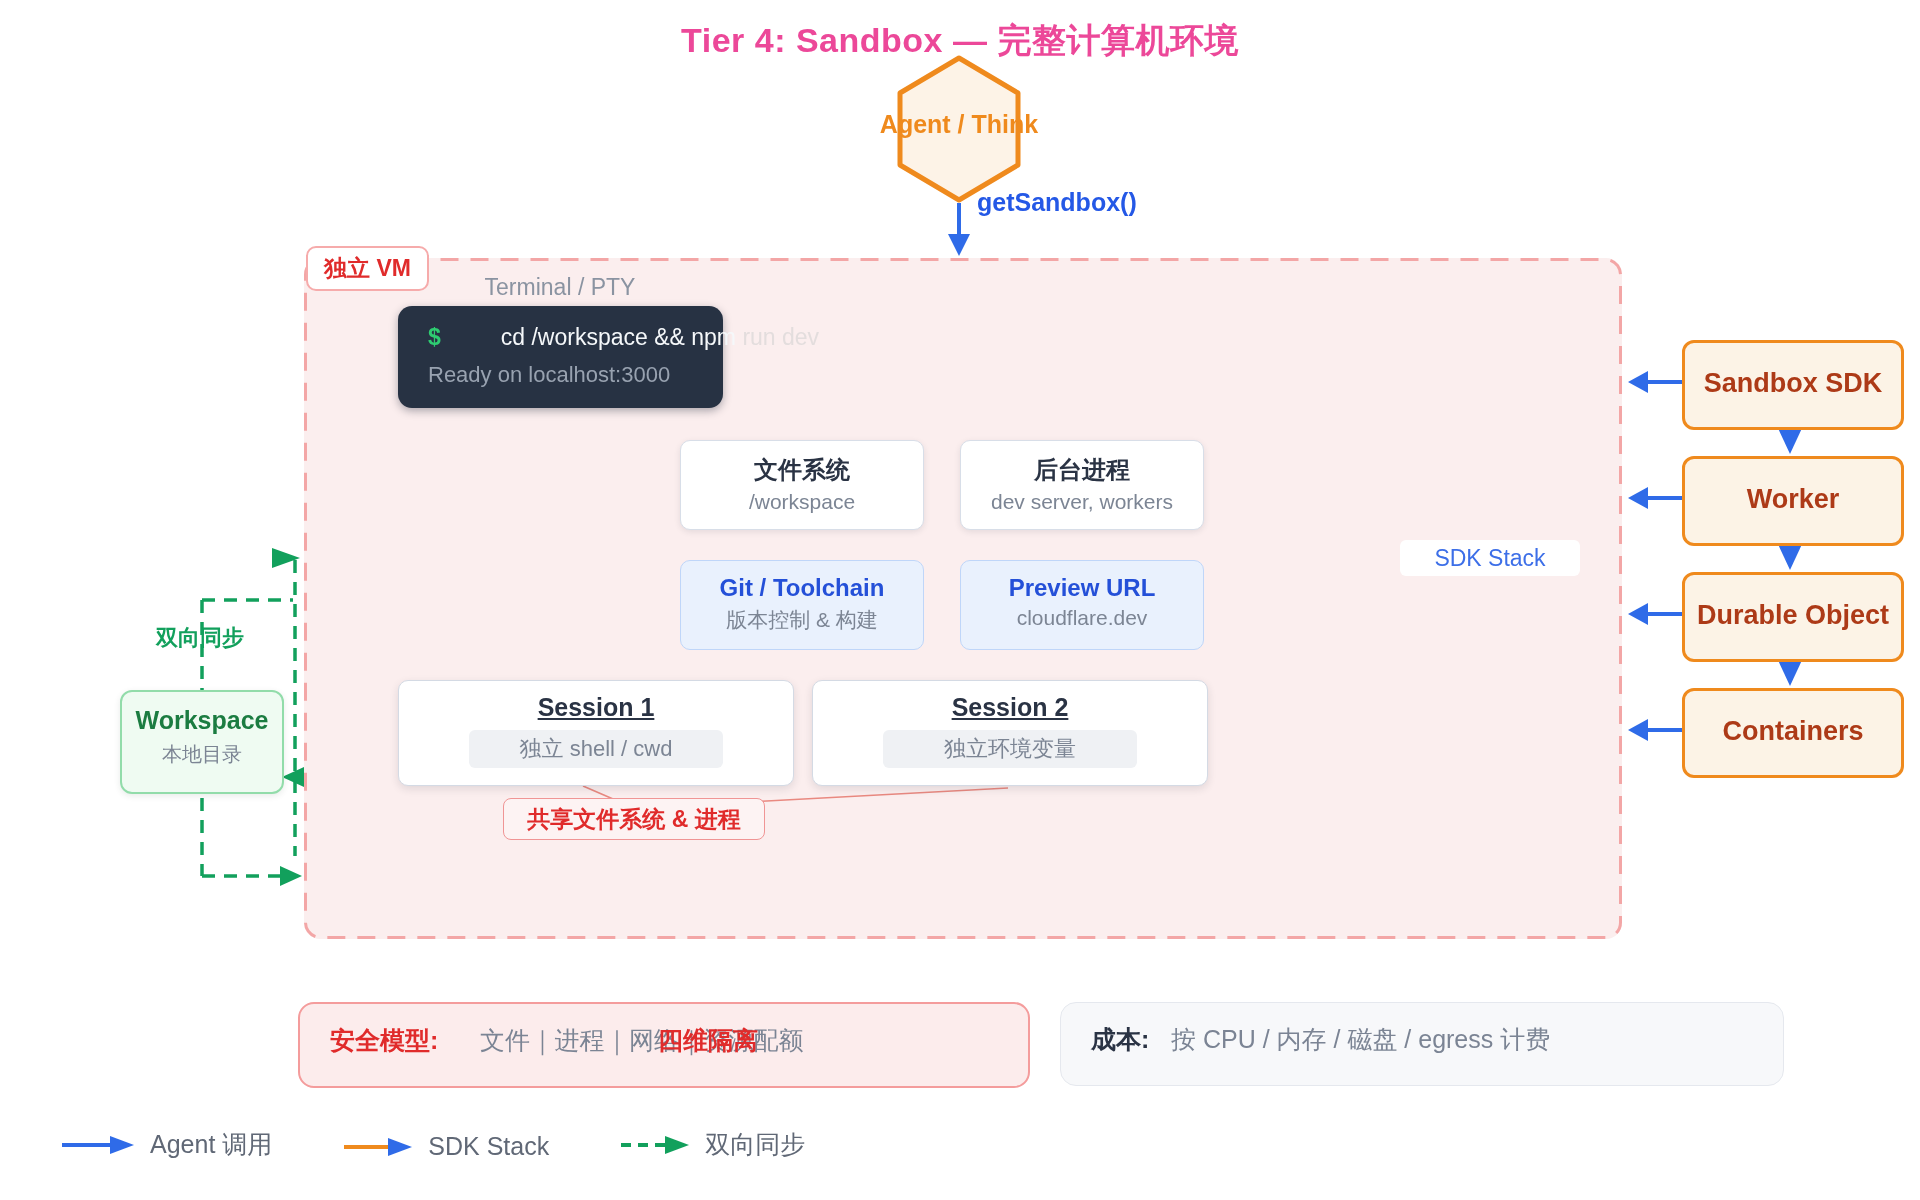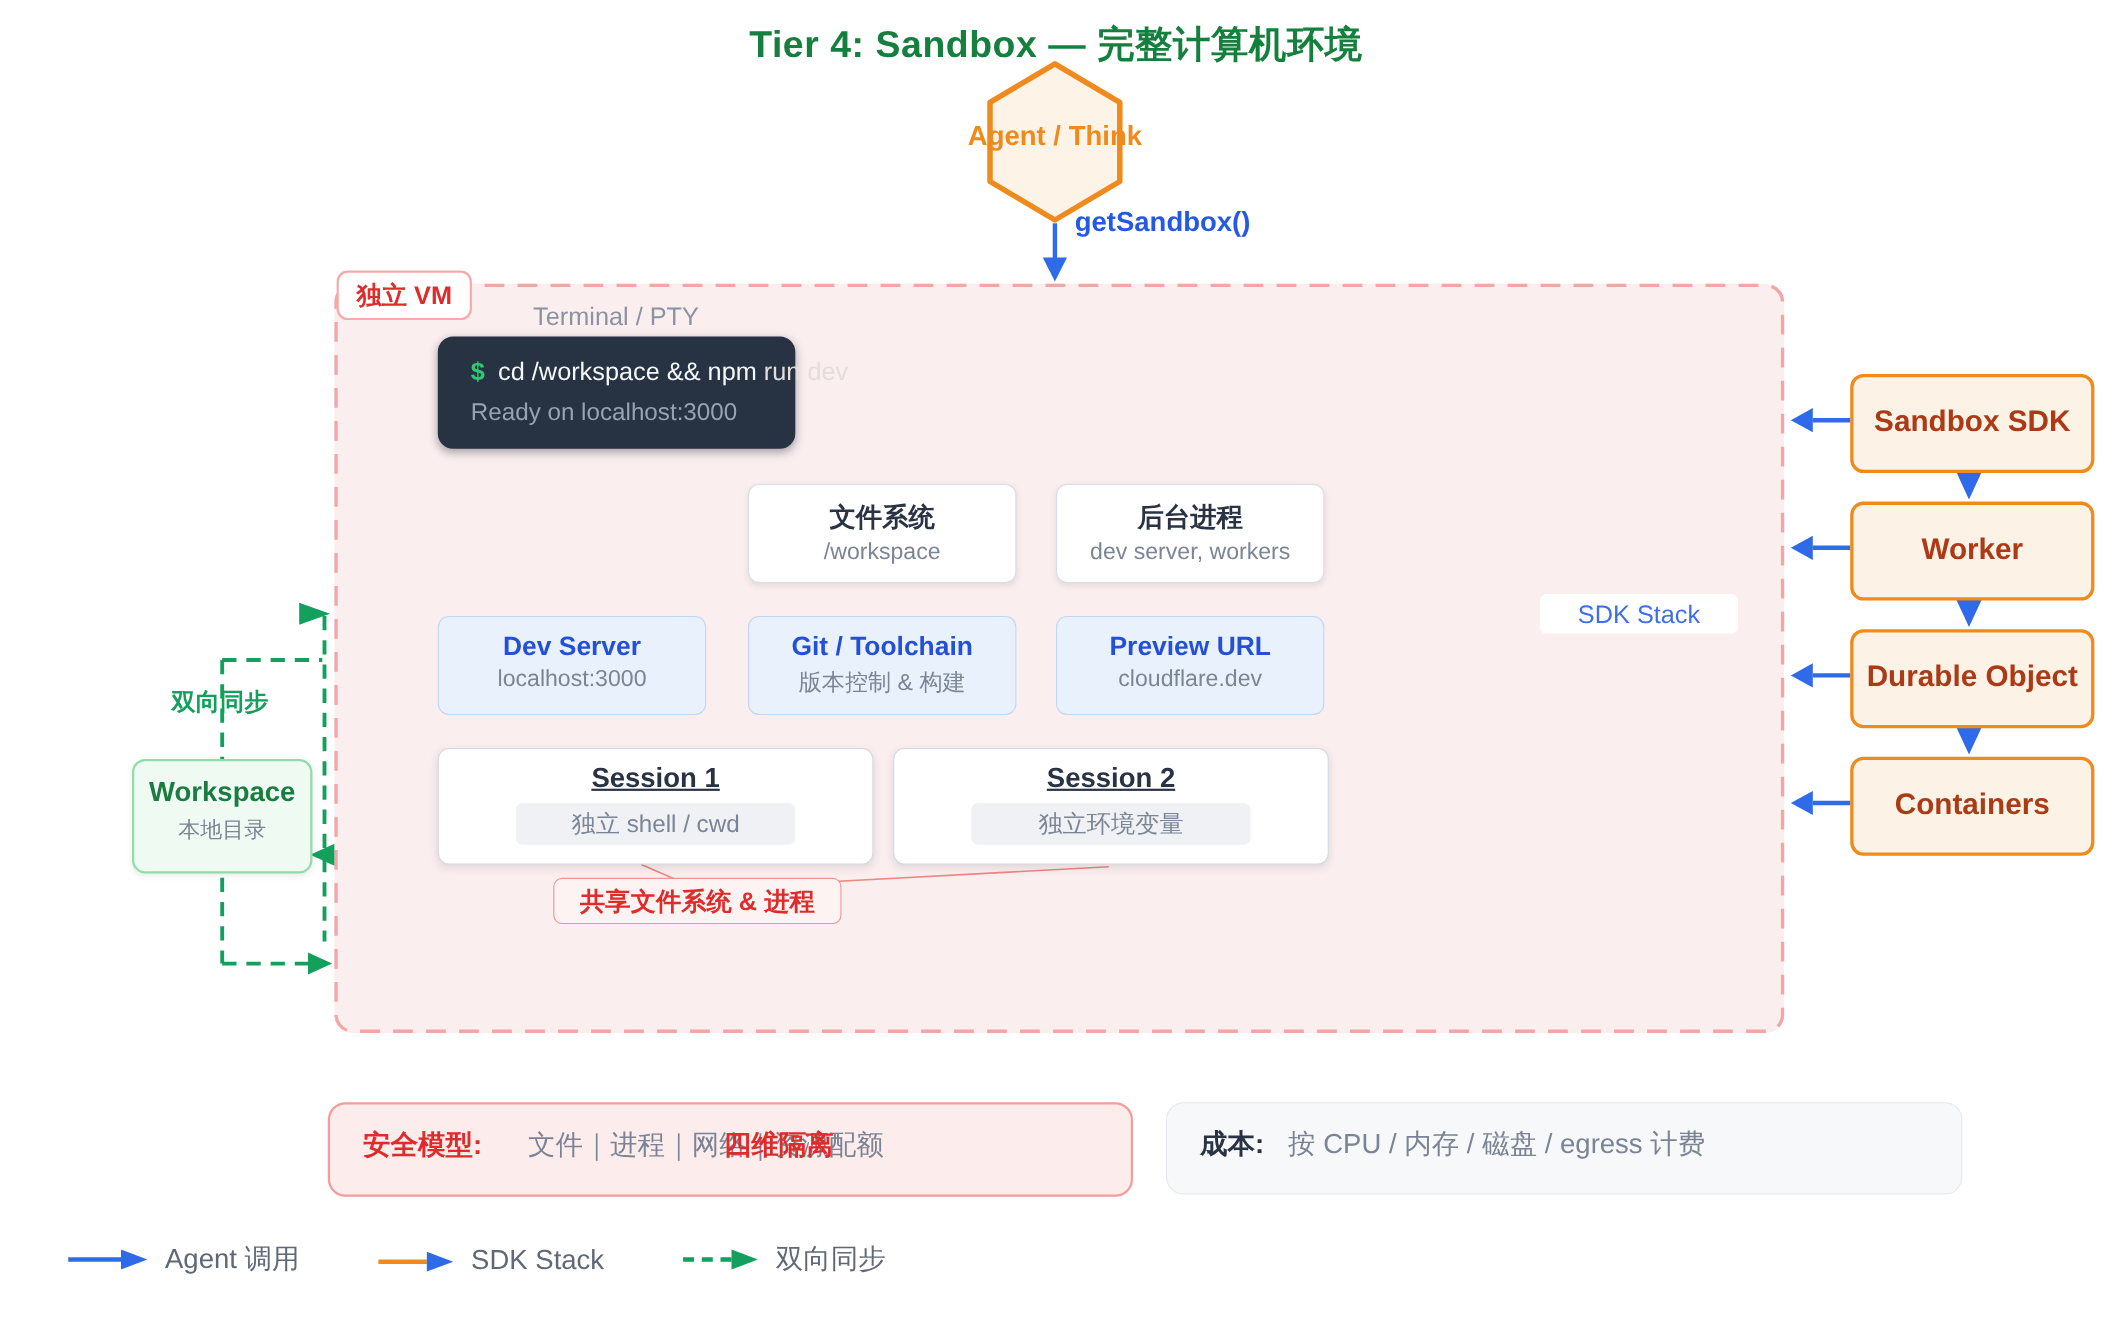--- a/index.html
+++ b/index.html
@@ -1,38 +1,38 @@
 <!DOCTYPE html>
 <html><head>
 <meta charset="utf-8">
 <style>
   html,body{margin:0;padding:0;background:#ffffff;}
   .canvas{position:relative;width:1920px;height:1200px;background:#ffffff;overflow:hidden;
           font-family:"Liberation Sans","DejaVu Sans",sans-serif;color:#2A3344;}
 
   .title{position:absolute;top:18px;left:0;width:1920px;text-align:center;margin:0;
-         font-size:34px;font-weight:700;color:#15803d;letter-spacing:.5px;}
+         font-size:34px;font-weight:700;color:#ec4899;letter-spacing:.5px;}
 
   .agent-label{position:absolute;left:849px;top:110px;width:220px;text-align:center;
                font-size:25px;font-weight:700;color:#EF8A1D;white-space:nowrap;}
   .call-label{position:absolute;left:977px;top:188px;font-size:25px;font-weight:700;color:#2458E6;}
 
   .vm-bg{position:absolute;left:304px;top:258px;width:1318px;height:681px;border-radius:16px;background:#FBEEEE;}
   .overlay{position:absolute;left:0;top:0;pointer-events:none;}
 
   .vm-badge{position:absolute;left:306px;top:246px;padding:5px 16px;background:#ffffff;
             border:2px solid #F6ABAB;border-radius:10px;font-size:23px;font-weight:700;color:#E02B2B;}
 
   .term-caption{position:absolute;left:460px;top:274px;width:200px;text-align:center;
                 font-size:23px;color:#8A93A1;}
   .terminal{position:absolute;left:398px;top:306px;width:325px;height:102px;background:#273243;
             border-radius:14px;box-shadow:0 3px 8px rgba(25,32,48,.35);}
   .term-line1{position:absolute;left:30px;top:18px;font-size:23px;white-space:nowrap;}
   .term-prompt{color:#2ECC71;font-weight:700;margin-right:12px;}
-  .term-cmd{color:#F5F8FA;}
+  .term-cmd{color:#F5F8FA;margin-left:48px;}
   .term-ghost{color:#E3DDDD;}
   .term-line2{position:absolute;left:30px;top:56px;font-size:22px;color:#98A2B0;white-space:nowrap;}
 
   .cap-box{position:absolute;top:440px;width:242px;height:88px;background:#ffffff;
            border:1.5px solid #D8DEE8;border-radius:10px;box-shadow:0 2px 6px rgba(30,40,60,.10);text-align:center;}
   .cap-title{margin-top:13px;font-size:24px;font-weight:700;color:#2A3344;}
   .cap-sub{margin-top:4px;font-size:21px;color:#7C8594;}
 
   .feat-box{position:absolute;top:560px;width:242px;height:88px;background:#E9F1FD;
             border:1.5px solid #BFD6F9;border-radius:10px;text-align:center;}
@@ -144,24 +144,20 @@
 
   <div class="cap-box" style="left:680px">
     <div class="cap-title">文件系统</div>
     <div class="cap-sub">/workspace</div>
   </div>
   <div class="cap-box" style="left:960px">
     <div class="cap-title">后台进程</div>
     <div class="cap-sub">dev server, workers</div>
   </div>
 
-  <div class="feat-box" style="left:398px">
-    <div class="feat-title">Dev Server</div>
-    <div class="feat-sub">localhost:3000</div>
-  </div>
   <div class="feat-box" style="left:680px">
     <div class="feat-title">Git / Toolchain</div>
     <div class="feat-sub">版本控制 &amp; 构建</div>
   </div>
   <div class="feat-box" style="left:960px">
     <div class="feat-title">Preview URL</div>
     <div class="feat-sub">cloudflare.dev</div>
   </div>
 
   <div class="session-box" style="left:398px">

